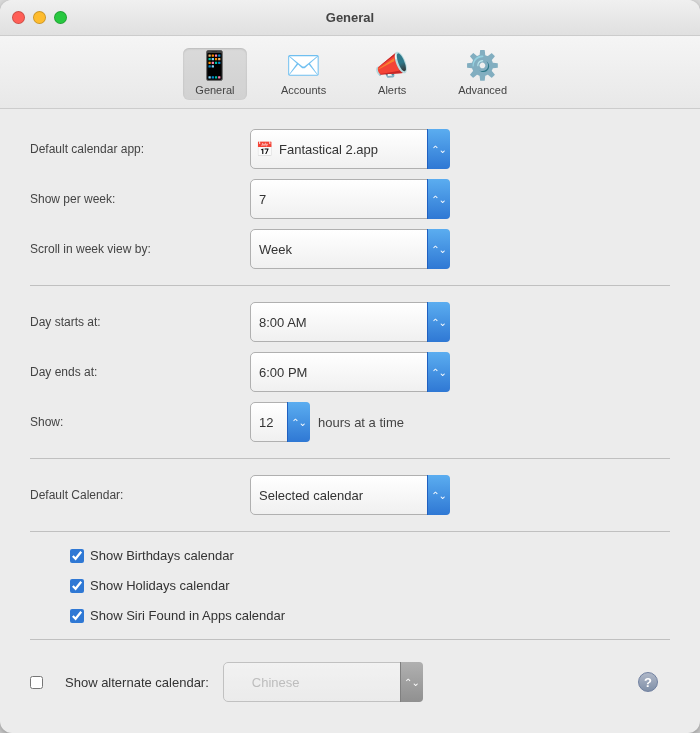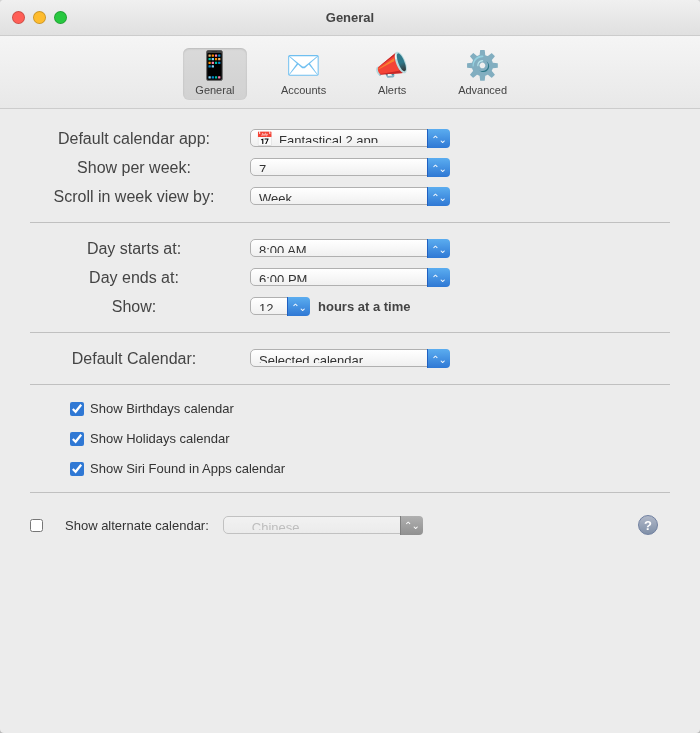--- a/index.html
+++ b/index.html
@@ -10,21 +10,21 @@
       color: #333;
       display: flex;
       justify-content: center;
       align-items: center;
       min-height: 100vh;
     }
     .window {
       width: 700px;
       min-height: 733px;
       background: #ececec;
-      border-radius: 4px;
+      border-radius: 12px;
       box-shadow: 0 10px 40px rgba(0,0,0,0.4), 0 2px 6px rgba(0,0,0,0.2);
       overflow: hidden;
       display: flex;
       flex-direction: column;
     }
     .titlebar {
       background: linear-gradient(to bottom, #f0f0f0, #e0e0e0);
       height: 36px;
       display: flex;
       align-items: center;
@@ -93,25 +93,25 @@
       border: none;
       border-top: 1px solid #c0c0c0;
       margin: 16px 0;
     }
     .form-row {
       display: flex;
       align-items: center;
       margin-bottom: 10px;
     }
     .form-label {
-      text-align: center;
+      text-align: left;
       min-width: 220px;
       padding-right: 12px;
       color: #444;
-      font-size: 16px;
+      font-size: 12px;
     }
     .form-control {
       display: flex;
       align-items: center;
     }
     .select-wrapper {
       position: relative;
       display: inline-block;
     }
     .select-wrapper::after {
@@ -133,21 +133,21 @@
       top: 50%;
       transform: translateY(-50%);
       color: white;
       font-size: 10px;
       z-index: 1;
       pointer-events: none;
       letter-spacing: -1px;
     }
     .select-wrapper select {
       min-width: 200px;
-      height: 18px;
+      height: 40px;
       background: linear-gradient(to bottom, #ffffff, #f0f0f0);
       border: 1px solid #b0b0b0;
       border-radius: 5px;
       padding: 3px 30px 3px 8px;
       font-size: 13px;
       color: #333;
       appearance: none;
       -webkit-appearance: none;
       cursor: pointer;
     }
@@ -162,21 +162,20 @@
       font-size: 14px;
       z-index: 1;
       pointer-events: none;
     }
     .number-select select {
       min-width: 60px;
     }
     .hours-label {
       margin-left: 8px;
       color: #444;
-      font-weight: bold;
     }
     .checkbox-section {
       padding-left: 40px;
       margin-bottom: 6px;
     }
     .checkbox-row {
       display: flex;
       align-items: center;
       margin-bottom: 6px;
       gap: 6px;

